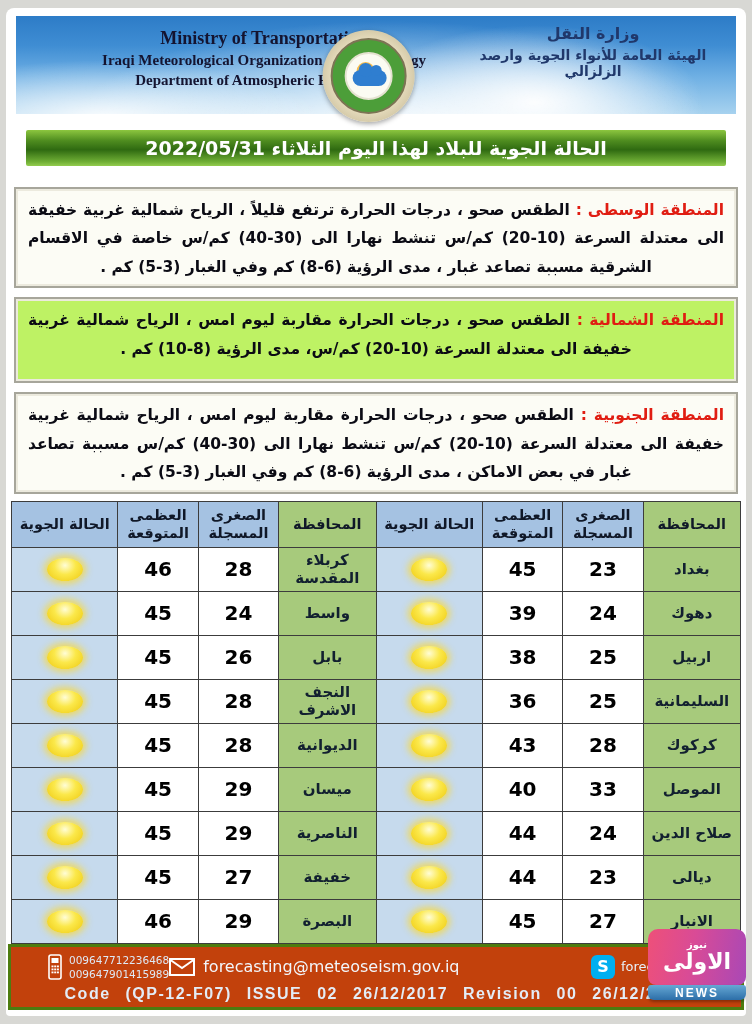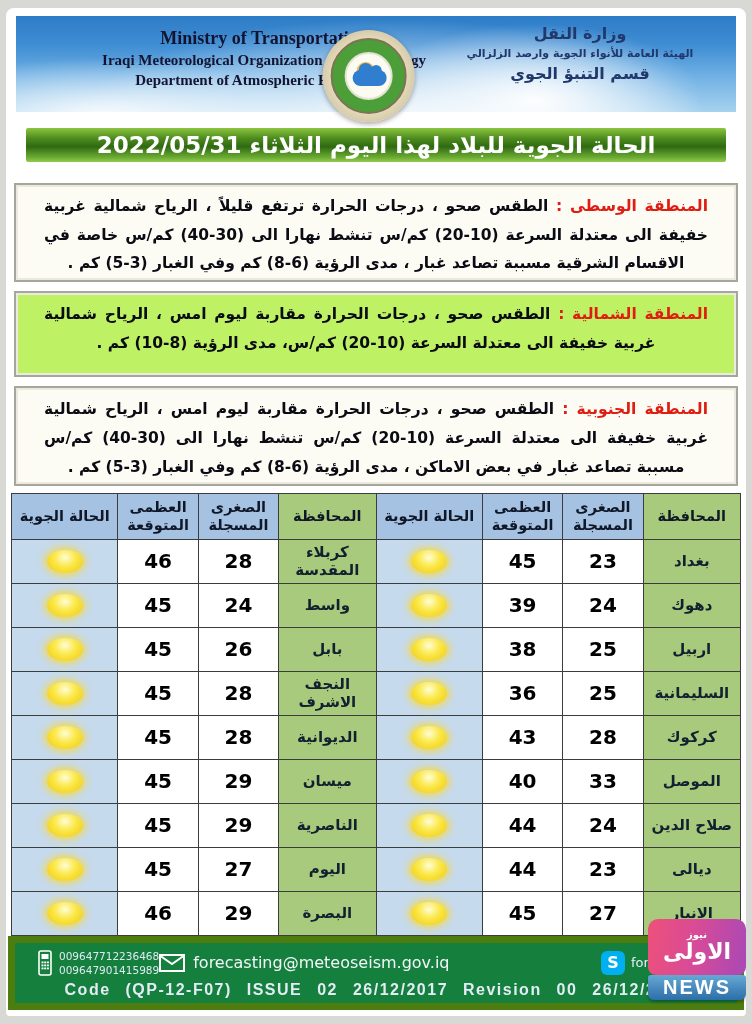--- a/index.html
+++ b/index.html
@@ -31,25 +31,25 @@
   }
   .hdr-en {
     position:absolute; left:38px; top:12px; width:420px;
     text-align:center; color:#141430;
     font-family:"Liberation Serif", serif; font-weight:bold;
   }
   .hdr-en .l1 { font-size:18px; }
   .hdr-en .l2 { font-size:15px; margin-top:3px; }
   .hdr-en .l3 { font-size:15px; margin-top:3px; }
   .hdr-ar {
-    position:absolute; right:23px; top:8px; width:266px;
+    position:absolute; right:10px; top:8px; width:266px;
     text-align:center; direction:rtl; color:#20386b; font-weight:bold;
   }
   .hdr-ar .l1 { font-size:16px; }
-  .hdr-ar .l2 { font-size:11px; margin-top:4px; }
+  .hdr-ar .l2 { font-size:14px; margin-top:4px; }
   .hdr-ar .l3 { font-size:16px; margin-top:4px; }
 
   .org-logo {
     position:absolute; left:50%; top:14px; transform:translateX(-58%);
     width:92px; height:92px; border-radius:50%;
     background:radial-gradient(circle,#e6dcbd 55%, #b8ab86 100%);
     display:flex; align-items:center; justify-content:center;
     box-shadow:0 2px 5px rgba(0,0,0,.35);
     z-index:3;
   }
@@ -80,33 +80,33 @@
     content:""; position:absolute; right:5px; top:-5px; width:11px; height:11px;
     border-radius:50%; background:#2f7ed0;
   }
 
   
   .banner {
     margin:16px 20px 12px;
     height:36px;
     direction:rtl;
     display:flex; align-items:center; justify-content:center;
-    color:#ffffff; font-weight:bold; font-size:23px;
+    color:#ffffff; font-weight:bold; font-size:19px;
     background:linear-gradient(180deg,#8cc63f 0%, #4e8c1f 30%, #2f6a11 55%, #6fae35 88%, #93cc4e 100%);
     border-radius:2px;
   }
 
   
   .region {
     margin:9px 8px 0;
     min-height:86px;
     border:2px solid #a7a69b;
     box-shadow:inset 0 0 0 2px #eceade;
     background:#fcfcf5;
-    padding:7px 28px 6px;
+    padding:7px 12px 6px;
     direction:rtl;
     font-weight:bold; font-size:15.5px; line-height:1.85; color:#0b0b14;
     text-align:justify; text-align-last:center;
   }
   .region.blue { background:#bef264; }
   .region .lbl { color:#e01d12; }
 
   
   .wx-table-wrap { margin:7px 5px 0; }
   table.wx {
@@ -133,25 +133,25 @@
   .sun {
     display:inline-block; width:36px; height:23px; border-radius:50%;
     background:radial-gradient(ellipse at 50% 32%, #fffdd6 0%, #fbe84a 42%, #eec80e 100%);
     box-shadow:0 0 7px 3px rgba(246,216,70,.85);
     vertical-align:middle;
   }
 
   
   .footer-zone { margin-top:auto; position:relative; padding:0 2px 6px; }
   .footer-bar {
-    background:#15803d;
-    border:7px solid #4d7c0f;
+    background:#c2410c;
+    border:3px solid #4d7c0f;
     min-height:62px;
     color:#fff;
-    padding:6px 10px 4px;
+    padding:6px 24px 4px;
   }
   .contact-row { display:flex; align-items:center; }
   .phone-block { display:flex; align-items:center; gap:6px; margin-left:12px; }
   .phone-nums { font-size:10.5px; line-height:1.35; color:#dfe9f5; }
   .email-block { flex:1; display:flex; align-items:center; gap:8px; }
   .email-text { font-size:16px; color:#f2f6fb; }
   .skype-block { display:flex; align-items:center; gap:6px; margin-right:6px; width:120px; }
   .skype-badge {
     width:24px; height:24px; border-radius:6px; background:#00aff0;
     display:flex; align-items:center; justify-content:center;
@@ -170,24 +170,24 @@
   .news-logo { position:absolute; right:0px; bottom:16px; width:98px; z-index:5; }
   .news-pink {
     height:56px; border-radius:10px 10px 8px 8px;
     background:linear-gradient(100deg,#ee5079 0%, #d94b96 45%, #a948b6 100%);
     color:#fff; display:flex; flex-direction:column; align-items:center; justify-content:center;
     direction:rtl;
   }
   .news-pink .small { font-size:10px; font-weight:bold; line-height:1; }
   .news-pink .big { font-size:22px; font-weight:bold; line-height:1.05; }
   .news-ribbon {
-    margin-top:0px; height:25px; border-radius:3px 3px 6px 6px;
+    margin-top:0px; height:15px; border-radius:3px 3px 6px 6px;
     background:linear-gradient(180deg,#66a8d4,#2c6ea8);
     display:flex; align-items:center; justify-content:center;
-    color:#fff; font-weight:bold; font-size:20px; letter-spacing:2px;
+    color:#fff; font-weight:bold; font-size:12px; letter-spacing:2px;
     font-family:"Liberation Sans", sans-serif;
     box-shadow:0 2px 3px rgba(0,0,0,.3);
   }
 
   .icon-svg { display:block; }
 </style>
 </head>
 <body>
 
 <div class="sheet">
@@ -202,21 +202,20 @@
       <div class="ring-green">
         <div class="inner">
           <div class="sun-part"></div>
           <div class="cloud-part"></div>
         </div>
       </div>
     </div>
     <div class="hdr-ar">
       <div class="l1">وزارة النقل</div>
       <div class="l2">الهيئة العامة للأنواء الجوية وارصد الزلزالي</div>
-      <div class="l3">قسم التنبؤ الجوي</div>
     </div>
   </div>
 
   <div class="banner">الحالة الجوية للبلاد لهذا اليوم الثلاثاء  2022/05/31</div>
 
   <div class="region">
     <span class="lbl">المنطقة الوسطى :</span>
     <span>الطقس صحو ، درجات الحرارة ترتفع قليلاً ، الرياح شمالية غربية خفيفة الى معتدلة السرعة (10-20) كم/س تنشط نهارا الى (30-40) كم/س خاصة في الاقسام الشرقية مسببة تصاعد غبار ، مدى الرؤية (6-8) كم وفي الغبار (3-5) كم .</span>
   </div>
   <div class="region blue">
@@ -321,21 +320,21 @@
           <td class="gov">الناصرية</td>
           <td class="num">29</td>
           <td class="num">45</td>
           <td class="cond"><span class="sun"></span></td>
         </tr>
         <tr>
           <td class="gov">ديالى</td>
           <td class="num">23</td>
           <td class="num">44</td>
           <td class="cond"><span class="sun"></span></td>
-          <td class="gov">اليوم</td>
+          <td class="gov">خفيفة</td>
           <td class="num">27</td>
           <td class="num">45</td>
           <td class="cond"><span class="sun"></span></td>
         </tr>
         <tr>
           <td class="gov">الانبار</td>
           <td class="num">27</td>
           <td class="num">45</td>
           <td class="cond"><span class="sun"></span></td>
           <td class="gov">البصرة</td>

